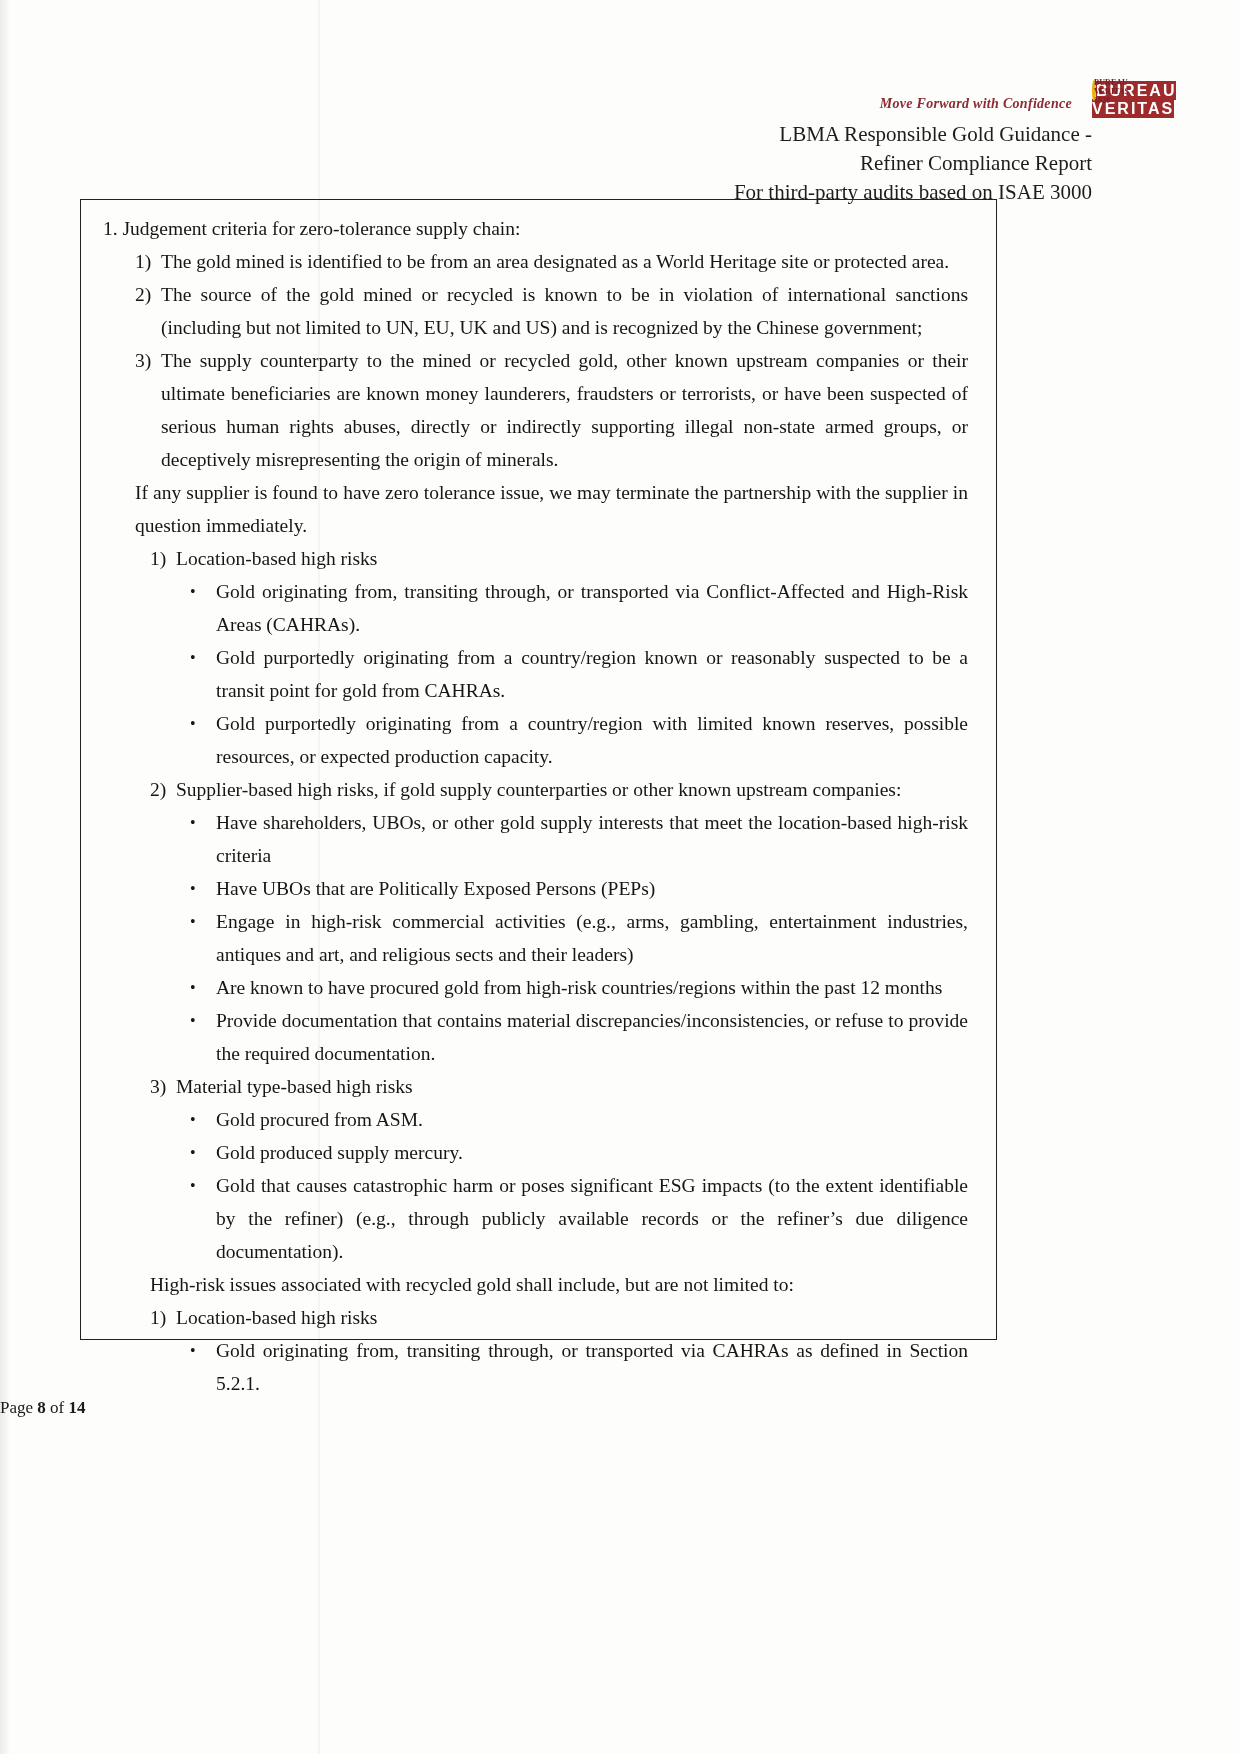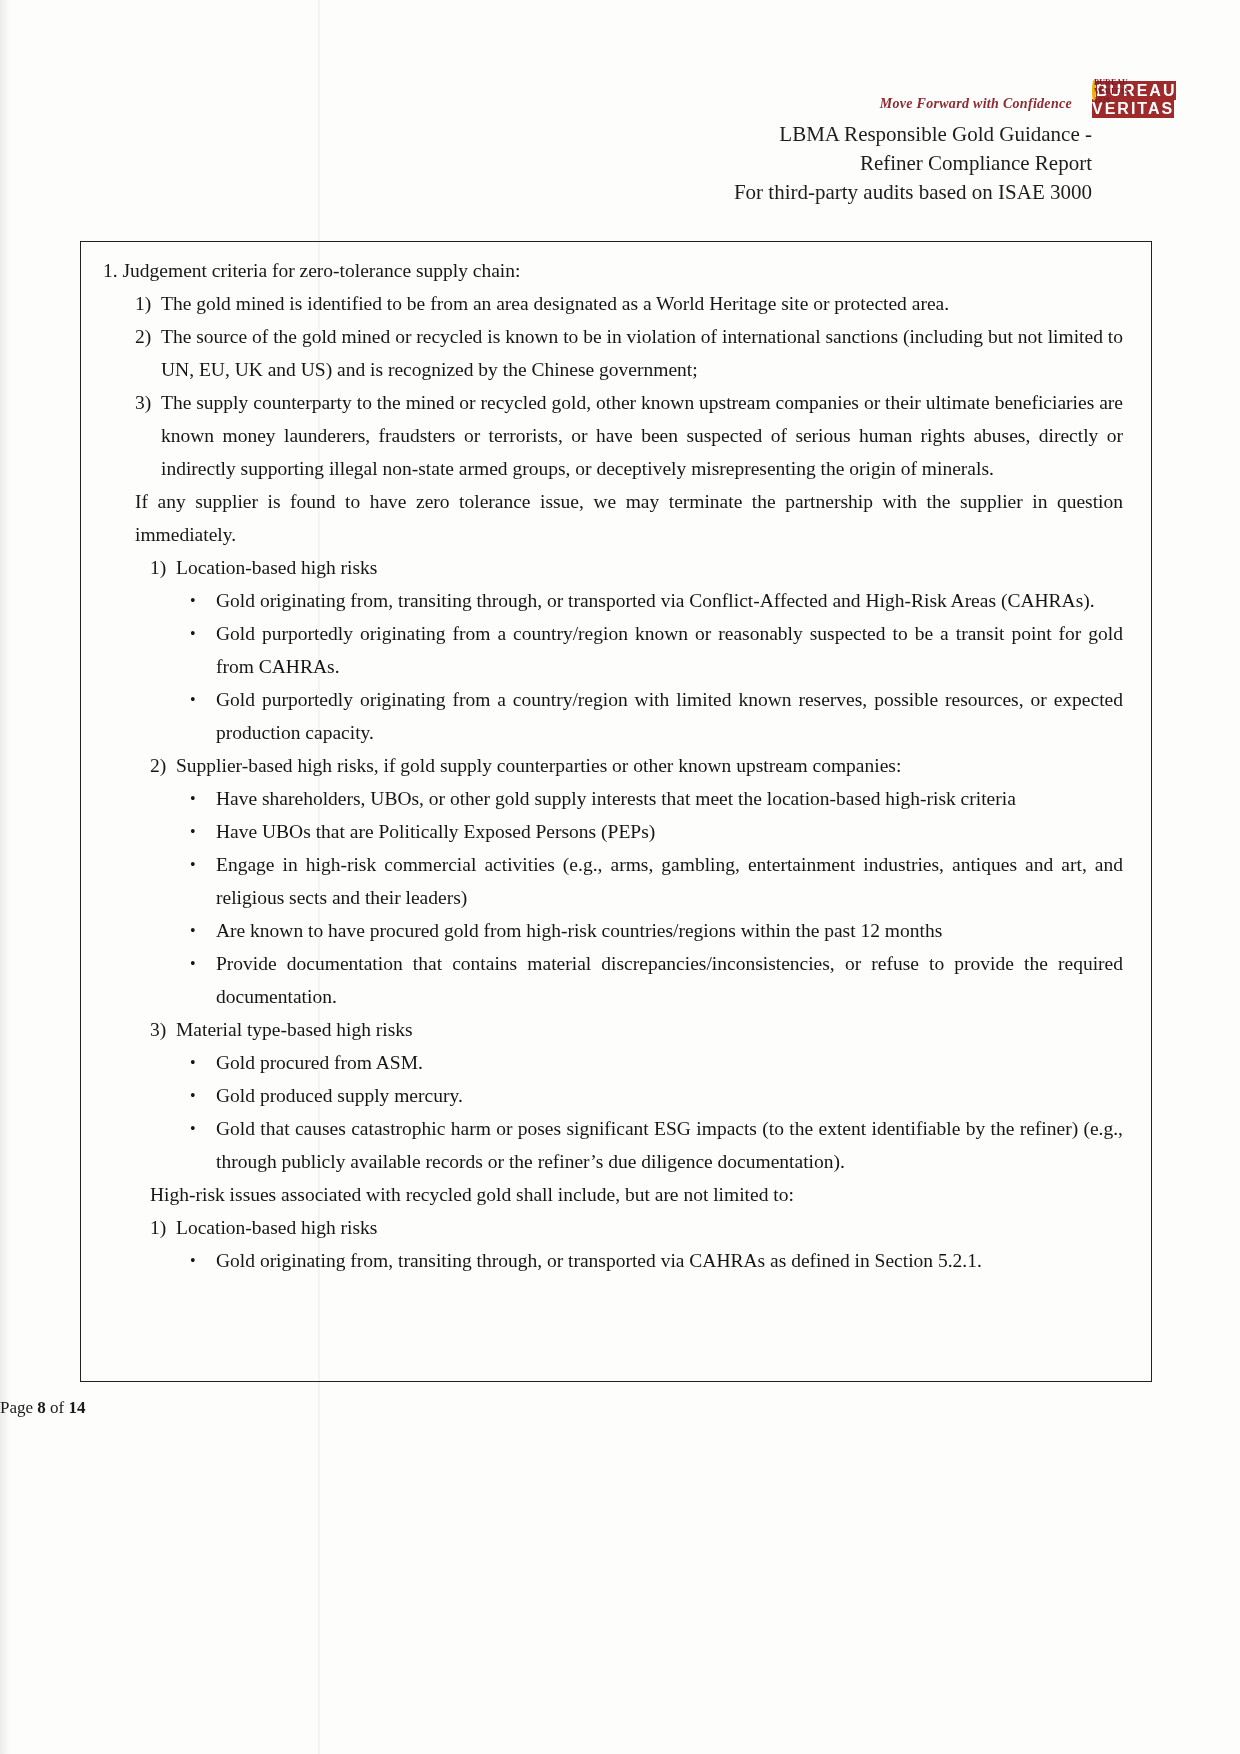--- a/index.html
+++ b/index.html
@@ -116,26 +116,25 @@
     font-weight: bold;
     letter-spacing: 2px;
     padding: 1px 0;
     line-height: 12px;
     margin-top: 6px;
   }
   .content-box {
     position: absolute;
     top: 199px;
     left: 80px;
-    width: 1072px;
+    width: 917px;
     height: 1141px;
     border: 1.5px solid #222;
     box-sizing: border-box;
     padding: 12px 28px 10px 14px;
-    margin-top: 42px;
   }
   .body-text {
     font-size: 19.5px;
     line-height: 33px;
     text-align: justify;
     color: #161616;
   }
   .lvl1 {
     margin-left: 8px;
     text-indent: 0;

